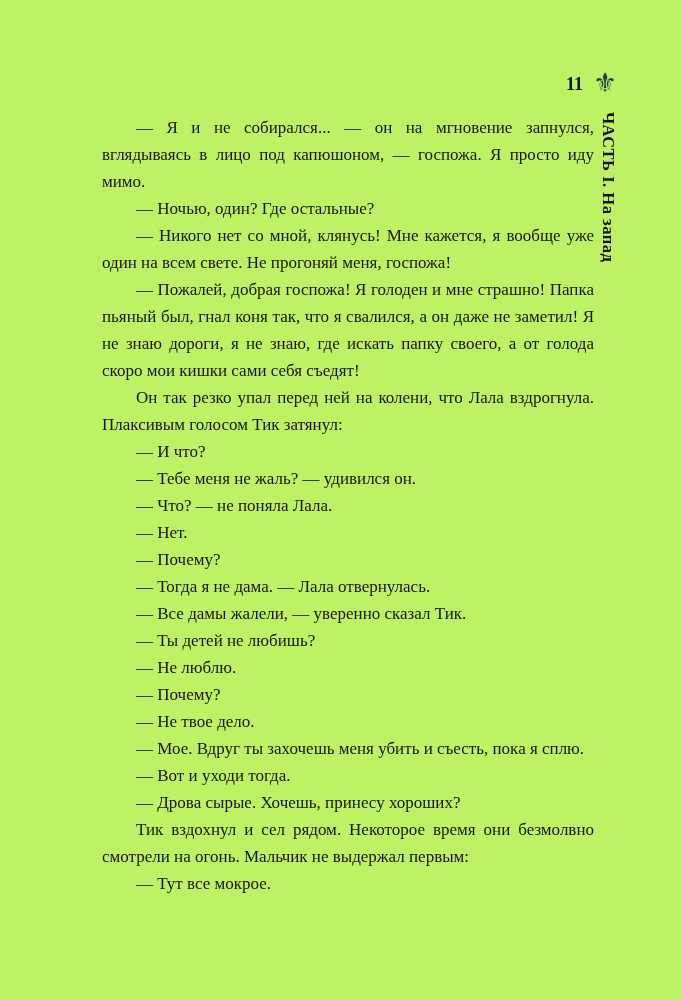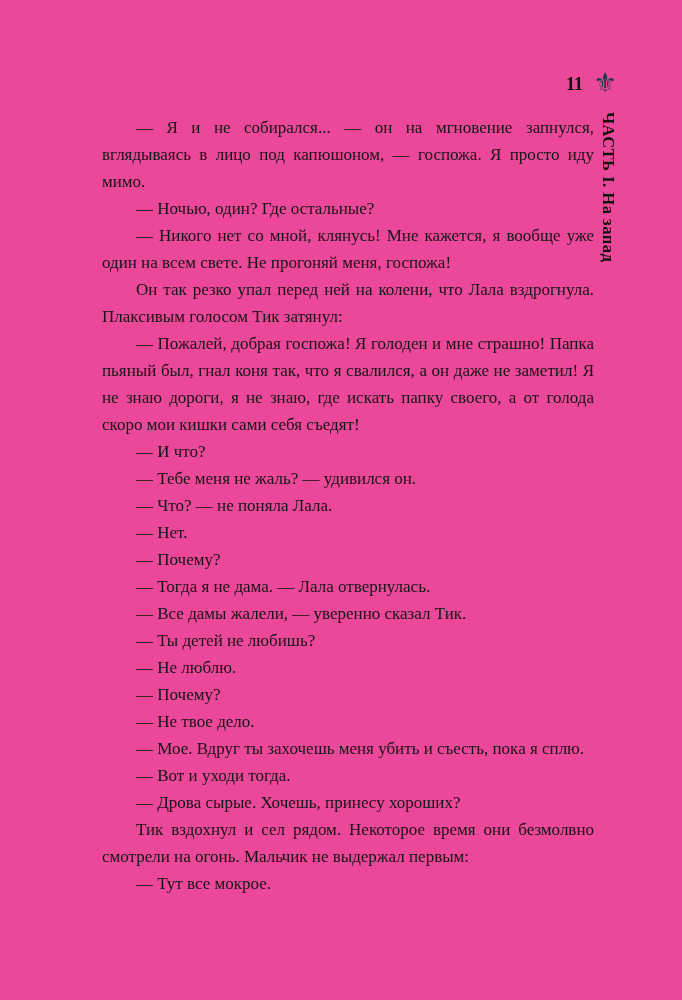--- a/index.html
+++ b/index.html
@@ -4,21 +4,21 @@
 <style>
   html, body {
     margin: 0;
     padding: 0;
     background: #ffffff;
   }
   .page {
     position: relative;
     width: 682px;
     height: 1000px;
-    background: #ec4899;
+    background: #bef264;
     font-family: "Liberation Serif", "DejaVu Serif", serif;
     color: #151515;
     overflow: hidden;
   }
   .page-number {
     position: absolute;
     top: 74px;
     left: 566px;
     font-size: 18px;
     font-weight: bold;
@@ -68,22 +68,22 @@
   <span class="page-number">11</span>
 
   <span class="ornament">⚜</span>
 
   <div class="running-head">ЧАСТЬ I. На запад</div>
 
   <div class="text-column">
       <p class="para">— Я и не собирался... — он на мгновение запнулся, вглядываясь в лицо под капюшоном, — госпожа. Я просто иду мимо.</p>
       <p class="para">— Ночью, один? Где остальные?</p>
       <p class="para">— Никого нет со мной, клянусь! Мне кажется, я вообще уже один на всем свете. Не прогоняй меня, госпожа!</p>
+      <p class="para">— Пожалей, добрая госпожа! Я голоден и мне страшно! Папка пьяный был, гнал коня так, что я свалился, а он даже не заметил! Я не знаю дороги, я не знаю, где искать папку своего, а от голода скоро мои кишки сами себя съедят!</p>
       <p class="para">Он так резко упал перед ней на колени, что Лала вздрогнула. Плаксивым голосом Тик затянул:</p>
-      <p class="para">— Пожалей, добрая госпожа! Я голоден и мне страшно! Папка пьяный был, гнал коня так, что я свалился, а он даже не заметил! Я не знаю дороги, я не знаю, где искать папку своего, а от голода скоро мои кишки сами себя съедят!</p>
       <p class="para">— И что?</p>
       <p class="para">— Тебе меня не жаль? — удивился он.</p>
       <p class="para">— Что? — не поняла Лала.</p>
       <p class="para">— Нет.</p>
       <p class="para">— Почему?</p>
       <p class="para">— Тогда я не дама. — Лала отвернулась.</p>
       <p class="para">— Все дамы жалели, — уверенно сказал Тик.</p>
       <p class="para">— Ты детей не любишь?</p>
       <p class="para">— Не люблю.</p>
       <p class="para">— Почему?</p>

